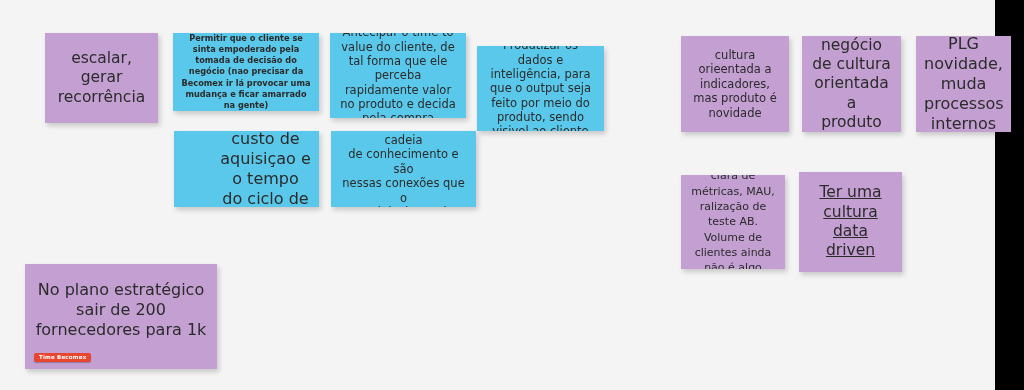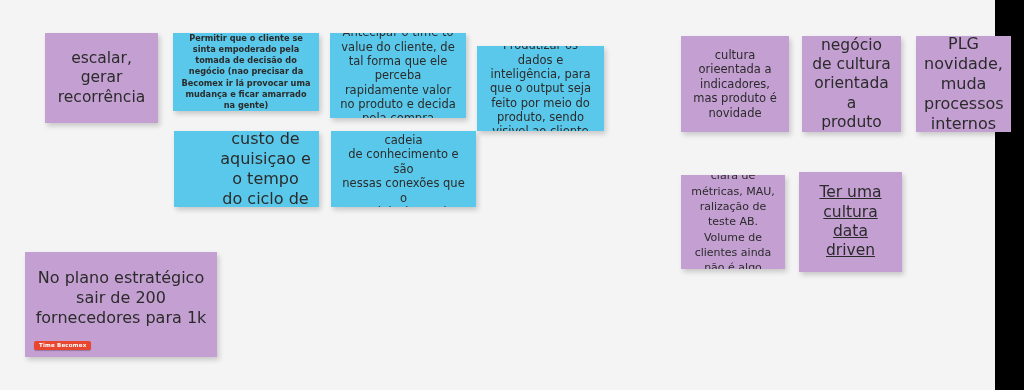--- a/index.html
+++ b/index.html
@@ -108,17 +108,17 @@
 aquisiçao e o tempo
 do ciclo de vendas</span></div>
       <div class="note blue" style="left: 331px; top: 131px; width: 145px; height: 76px;"><span class="txt size-sm">conectar heads e cadeia
 de conhecimento e são
 nessas conexões que o
 negócio é gerado</span></div>
       <div class="note purple" style="left: 681px; top: 175px; width: 104px; height: 94px;"><span class="txt size-xxs">Ter visão mais clara de métricas, MAU, ralização de teste AB. Volume de clientes ainda não  é algo grande</span></div>
       <div class="note purple" style="left: 799px; top: 172px; width: 103px; height: 100px; text-decoration: underline;"><span class="txt size-lg">Ter uma
 cultura
 data driven</span></div>
-      <div class="note purple has-badge" style="left: 25px; top: 252px; width: 192px; height: 105px;"><span class="txt size-md">No plano estratégico
+      <div class="note purple has-badge" style="left: 25px; top: 264px; width: 192px; height: 105px;"><span class="txt size-md">No plano estratégico
 sair de 200
 fornecedores para 1k</span><span class="badge">Time Becomex</span></div>
     </div>
 </div>
 
 </body></html>

